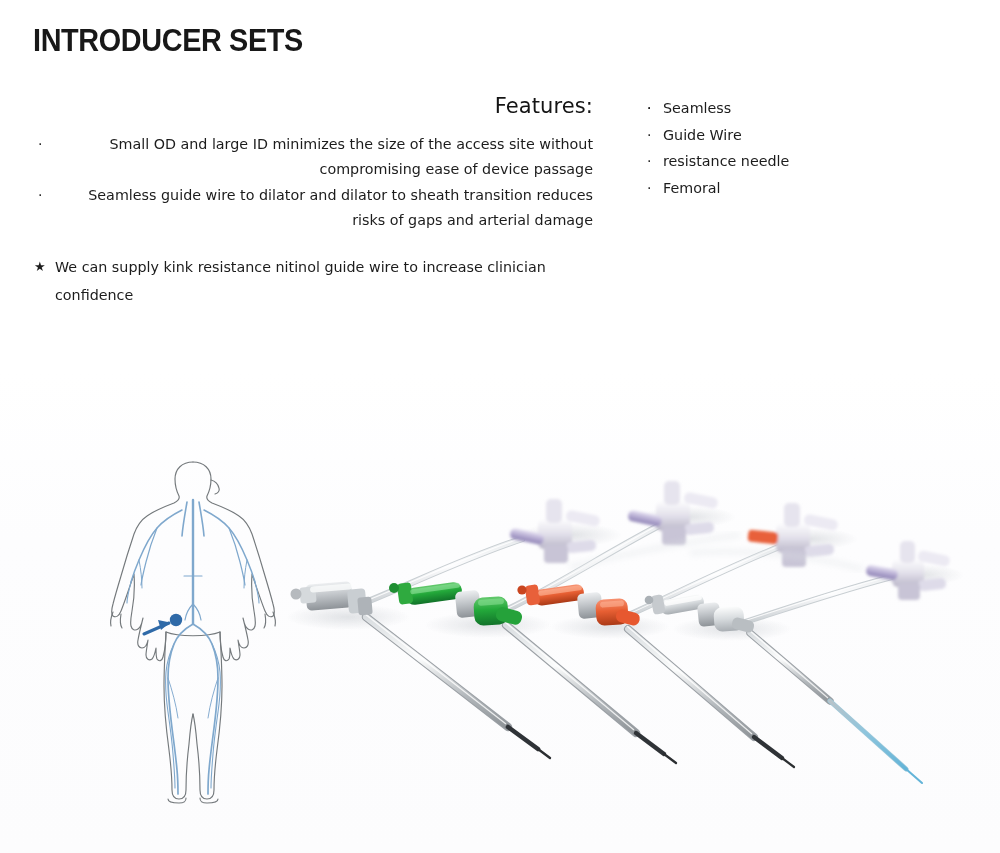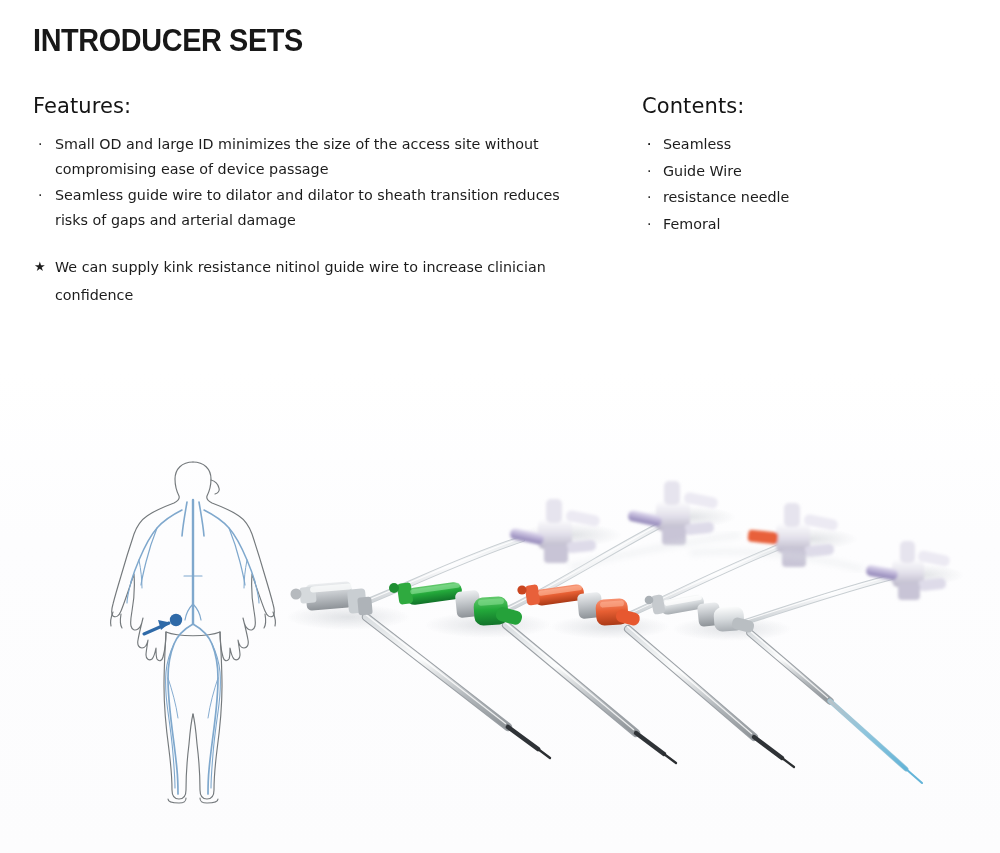--- a/index.html
+++ b/index.html
@@ -32,41 +32,42 @@
   .col-contents{position:absolute;left:642px;top:95px;width:330px;}
 
   .col-head{
     font-family:"DejaVu Sans", sans-serif;
     font-size:21px;
     font-weight:normal;
     color:#141414;
     letter-spacing:0.1px;
     margin:0 0 14px 0;
     line-height:1.1;
+    text-align:right;
   }
 
   ul.bullets{list-style:none;margin:0;padding:0;}
   ul.bullets li{
     position:relative;
     padding-left:21px;
     font-size:14.3px;
     line-height:25px;
     color:#1c1c1c;
     font-family:"DejaVu Sans", sans-serif;
     margin-bottom:1px;
   }
   ul.bullets li .dot{
     position:absolute;left:5px;top:0;
     font-size:14px;line-height:25px;color:#1c1c1c;
   }
   .col-features ul.bullets li{
     padding-left:22px;
     text-indent:0;
   }
-  .col-features ul.bullets li .txt{display:block;}
+  .col-features ul.bullets li .txt{display:block;text-align:right;}
   .col-contents ul.bullets li{
     line-height:25.5px;
     font-size:14.3px;
   }
 
   .note{
     margin-top:20px;
     font-size:14.3px;
     line-height:28px;
     color:#1c1c1c;
@@ -103,21 +104,20 @@
         <span class="txt">Seamless guide wire to dilator and dilator to sheath transition reduces risks of gaps and arterial damage</span>
       </li>
     </ul>
     <div class="note">
       <span class="star">★</span>
       <span>We can supply kink resistance nitinol guide wire to increase clinician confidence</span>
     </div>
   </div>
 
   <div class="col-contents">
-    <div class="col-head">Contents:</div>
     <ul class="bullets">
       <li>
         <span class="dot">·</span>
       </li>
       <li>
         <span class="dot">·</span>
         <span>Seamless</span>
       </li>
       <li>
         <span class="dot">·</span>

